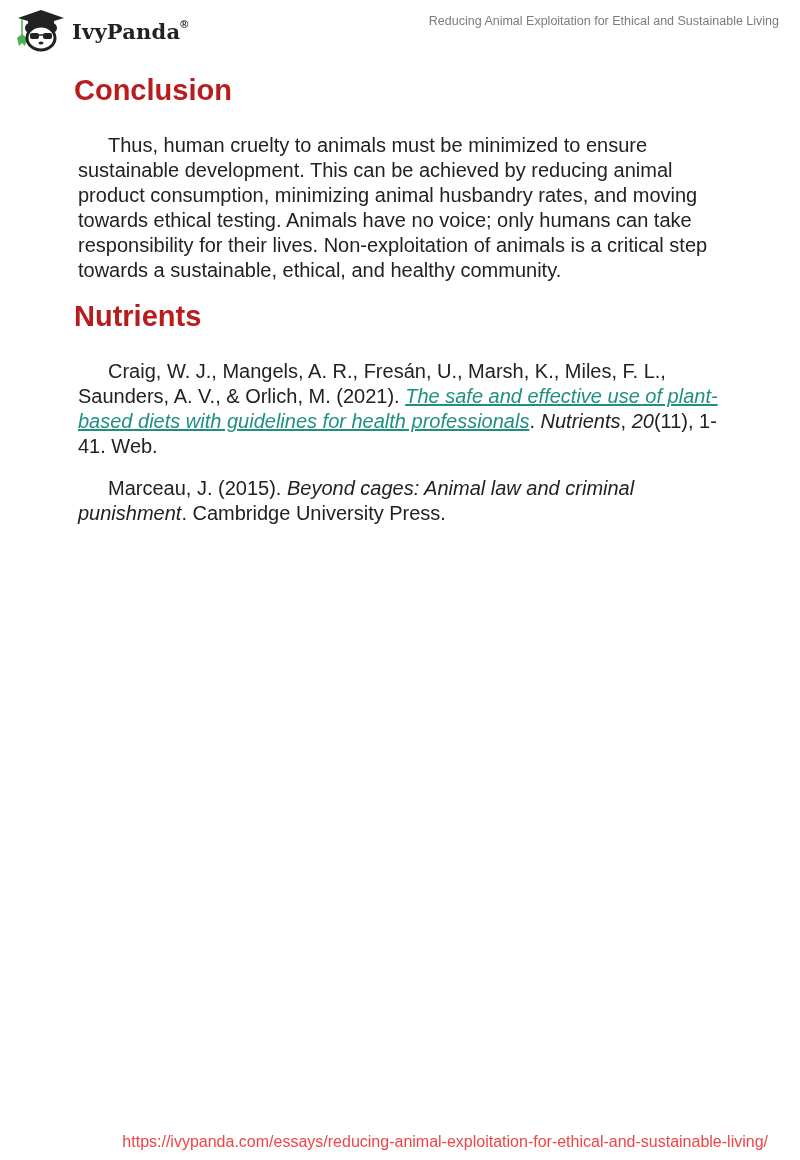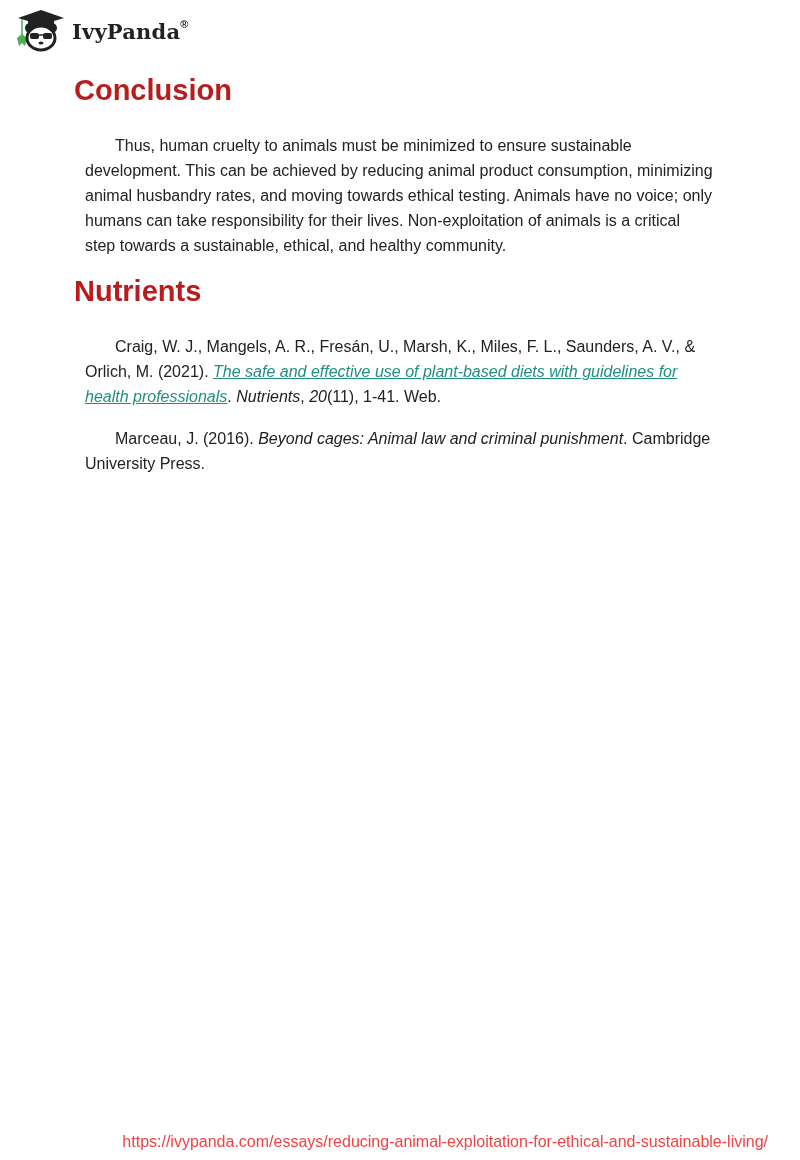--- a/index.html
+++ b/index.html
@@ -17,21 +17,21 @@
     }
     .logo-text sup { font-size: 11px; font-family: "Liberation Sans", sans-serif; font-weight: bold; position: relative; top: -3px; }
     .doc-title {
       position: absolute; right: 32px; top: 14px; font-size: 12.5px; color: #7b7b7b;
     }
     .content { position: absolute; left: 74px; top: 70px; width: 650px; }
     h2 {
       font-size: 29px; font-weight: bold; margin: 0; color: #b91c1c; line-height: 40px;
     }
     p {
-      font-size: 16px; line-height: 25px; margin: 11px; color: #222;
+      font-size: 20px; line-height: 25px; margin: 4px; color: #222;
     }
     .indent { text-indent: 30px; }
     .sec-conclusion h2 { margin-bottom: 23px; }
     .sec-refs { margin-top: 13px; }
     .sec-refs h2 { margin-bottom: 23px; }
     .ref { margin-bottom: 17px; }
     a.link { color: #1f8f80; font-style: italic; text-decoration: underline; }
     .footer-url {
       position: absolute; right: 32px; top: 1133px; font-size: 16px; color: #ef4444;
     }
@@ -53,30 +53,31 @@
       <circle cx="38" cy="20" r="5" fill="#222"></circle>
       <ellipse cx="27" cy="30" rx="14" ry="12" fill="#fff" stroke="#222" stroke-width="3"></ellipse>
 
       <rect x="16" y="25" width="9" height="6" rx="2" fill="#222"></rect>
       <rect x="29" y="25" width="9" height="6" rx="2" fill="#222"></rect>
       <line x1="25" y1="27" x2="29" y2="27" stroke="#222" stroke-width="1.5"></line>
       <ellipse cx="27" cy="35" rx="2.5" ry="1.6" fill="#222"></ellipse>
     </svg>
     <span class="logo-text"><span>IvyPanda</span><sup>®</sup></span>
   </div>
+  <div class="doc-title">Reducing Animal Exploitation for Ethical and Sustainable Living</div>
 </div>
 
 <div class="content">
   <section class="sec-conclusion">
     <h2>Conclusion</h2>
     <p class="indent">Thus, human cruelty to animals must be minimized to ensure sustainable development. This can be achieved by reducing animal product consumption, minimizing animal husbandry rates, and moving towards ethical testing. Animals have no voice; only humans can take responsibility for their lives. Non-exploitation of animals is a critical step towards a sustainable, ethical, and healthy community.</p>
   </section>
 
   <section class="sec-refs">
     <h2>Nutrients</h2>
 
     <p class="indent ref"><span>Craig, W. J., Mangels, A. R., Fresán, U., Marsh, K., Miles, F. L., Saunders, A. V., &amp; Orlich, M. (2021). </span><a class="link" href="#">The safe and effective use of plant-based diets with guidelines for health professionals</a><span>. </span><em>Nutrients</em><span>, </span><em>20</em><span>(11), 1-41. Web.</span></p>
 
-    <p class="indent ref"><span>Marceau, J. (2016). </span><em>Beyond cages: Animal law and criminal punishment</em><span>. Cambridge University Press.</span></p>
+    <p class="indent ref"><span>Marceau, J. (2015). </span><em>Beyond cages: Animal law and criminal punishment</em><span>. Cambridge University Press.</span></p>
   </section>
 </div>
 
 <div class="footer-url">https://ivypanda.com/essays/reducing-animal-exploitation-for-ethical-and-sustainable-living/</div>
 
 </body></html>

